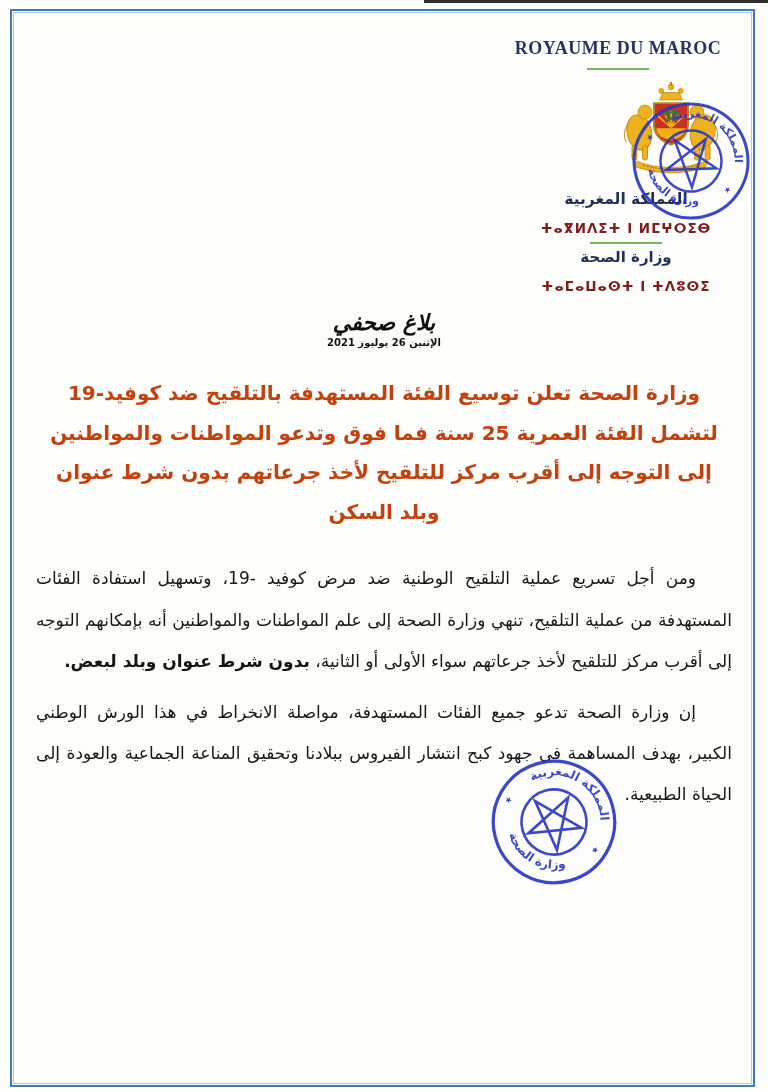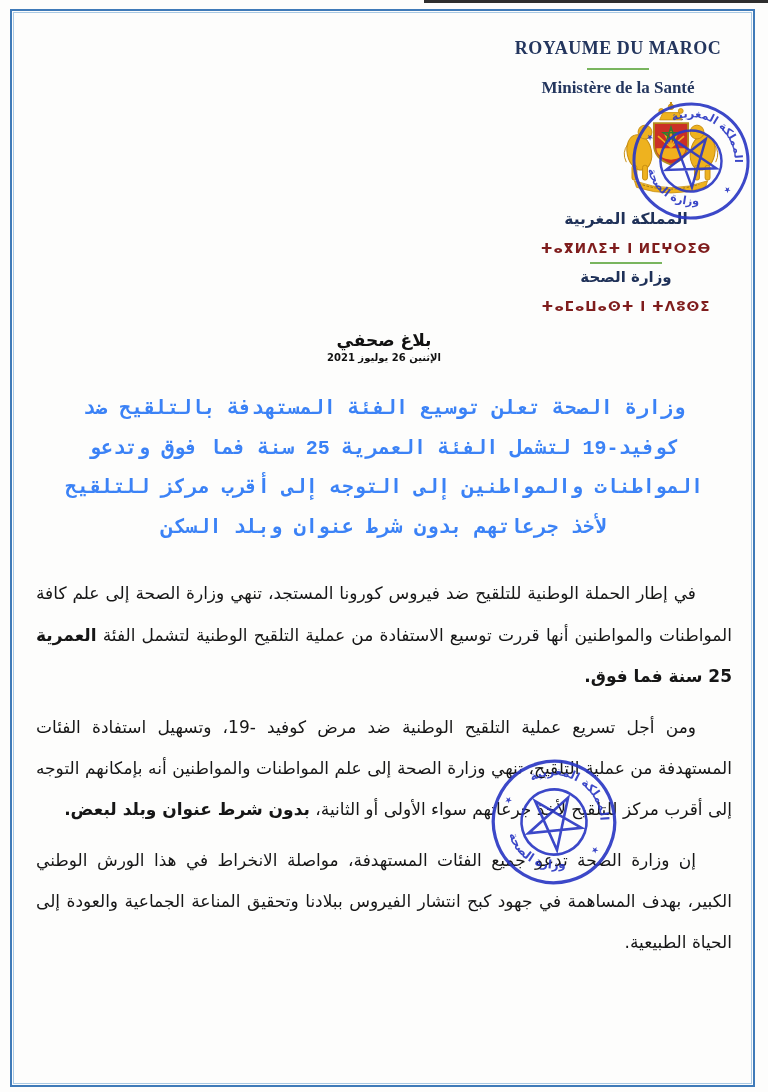--- a/index.html
+++ b/index.html
@@ -42,29 +42,28 @@
   .hdr-right .country-ar { font-weight:bold; font-size:15.5px; color:#1f3158; }
   .tifinagh { font-size:13.5px; font-weight:600; color:#7f1d1d; letter-spacing:1px; direction:ltr; margin-top:12px; }
   .hdr-right .green-rule { width:72px; margin:6px auto 4px auto; }
   .hdr-right .ministry-ar { font-weight:bold; font-size:15px; color:#1f3158; }
 
   
   .emblem { width:122px; height:104px; margin-top:4px; }
 
   
   .meta { text-align:center; direction:rtl; margin-top:16px; }
-  .meta .doc-type { font-weight:bold; font-size:17px; color:#111; }
+  .meta .doc-type { font-weight:bold; font-size:22px; color:#111;font-style:italic; }
   .meta .date { font-weight:bold; font-size:10px; color:#111; margin-top:2px; }
 
   
   .headline {
     direction:rtl; text-align:center;
-    font-weight:bold; font-size:20px; line-height:1.98; color:#3b82f6;
+    font-weight:bold; font-size:20px; line-height:1.98; color:#c2410c;
     margin:26px 14px 0 14px;
-    font-family:Liberation Mono, monospace;
   }
 
   
   .body-text { direction:rtl; margin-top:26px; font-size:17px; color:#161616; }
   .body-text p {
     text-align:justify; text-align-last:right;
     line-height:2.42; text-indent:36px; margin-bottom:10px;
   }
   .body-text b { font-weight:bold; }
 
@@ -84,21 +83,20 @@
   <div class="frame-inner"></div>
 </div>
 
 <div class="content">
 
   <div class="hdr">
 
     <div class="hdr-left">
       <div class="country">ROYAUME DU MAROC</div>
       <div class="green-rule"></div>
-      <div class="ministry">Ministère de la Santé</div>
     </div>
 
     <svg class="emblem" viewBox="0 0 150 128">
 
       <path d="M61 22 h28 l-4 -9 h-20 z" fill="#eeb21f" stroke="#c68d10" stroke-width="1"></path>
       <circle cx="63" cy="11" r="3" fill="#eeb21f" stroke="#c68d10" stroke-width="1"></circle>
       <circle cx="75" cy="6" r="3.4" fill="#eeb21f" stroke="#c68d10" stroke-width="1"></circle>
       <circle cx="87" cy="11" r="3" fill="#eeb21f" stroke="#c68d10" stroke-width="1"></circle>
       <rect x="73.7" y="-1" width="2.6" height="6" fill="#c68d10"></rect>
 
@@ -139,21 +137,20 @@
   </div>
 
   <div class="meta">
     <div class="doc-type">بلاغ صحفي</div>
     <div class="date">الإثنين 26 يوليوز 2021</div>
   </div>
 
   <div class="headline">وزارة الصحة تعلن توسيع الفئة المستهدفة بالتلقيح ضد كوفيد-19 لتشمل الفئة العمرية 25 سنة فما فوق وتدعو المواطنات والمواطنين إلى التوجه إلى أقرب مركز للتلقيح لأخذ جرعاتهم بدون شرط عنوان وبلد السكن</div>
 
   <div class="body-text">
-    <p><span>في إطار الحملة الوطنية للتلقيح ضد فيروس كورونا المستجد، تنهي وزارة الصحة إلى علم كافة المواطنات والمواطنين أنها قررت توسيع الاستفادة من عملية التلقيح الوطنية لتشمل الفئة </span><b>العمرية 25 سنة فما فوق.</b></p>
     <p><span>ومن أجل تسريع عملية التلقيح الوطنية ضد مرض كوفيد -19، وتسهيل استفادة الفئات المستهدفة من عملية التلقيح، تنهي وزارة الصحة إلى علم المواطنات والمواطنين أنه بإمكانهم التوجه إلى أقرب مركز للتلقيح لأخذ جرعاتهم سواء الأولى أو الثانية، </span><b>بدون شرط عنوان وبلد لبعض.</b></p>
     <p><span>إن وزارة الصحة تدعو جميع الفئات المستهدفة، مواصلة الانخراط في هذا الورش الوطني الكبير، بهدف المساهمة في جهود كبح انتشار الفيروس ببلادنا وتحقيق المناعة الجماعية والعودة إلى الحياة الطبيعية.</span><b></b></p>
   </div>
 </div>
 
 <div class="stamp stamp-top">
   <svg viewBox="0 0 120 120">
     <defs>
       <path id="s1-arc-top" d="M 17 60 A 43 43 0 0 1 103 60"></path>
       <path id="s1-arc-bot" d="M 17 60 A 43 43 0 0 0 103 60"></path>

